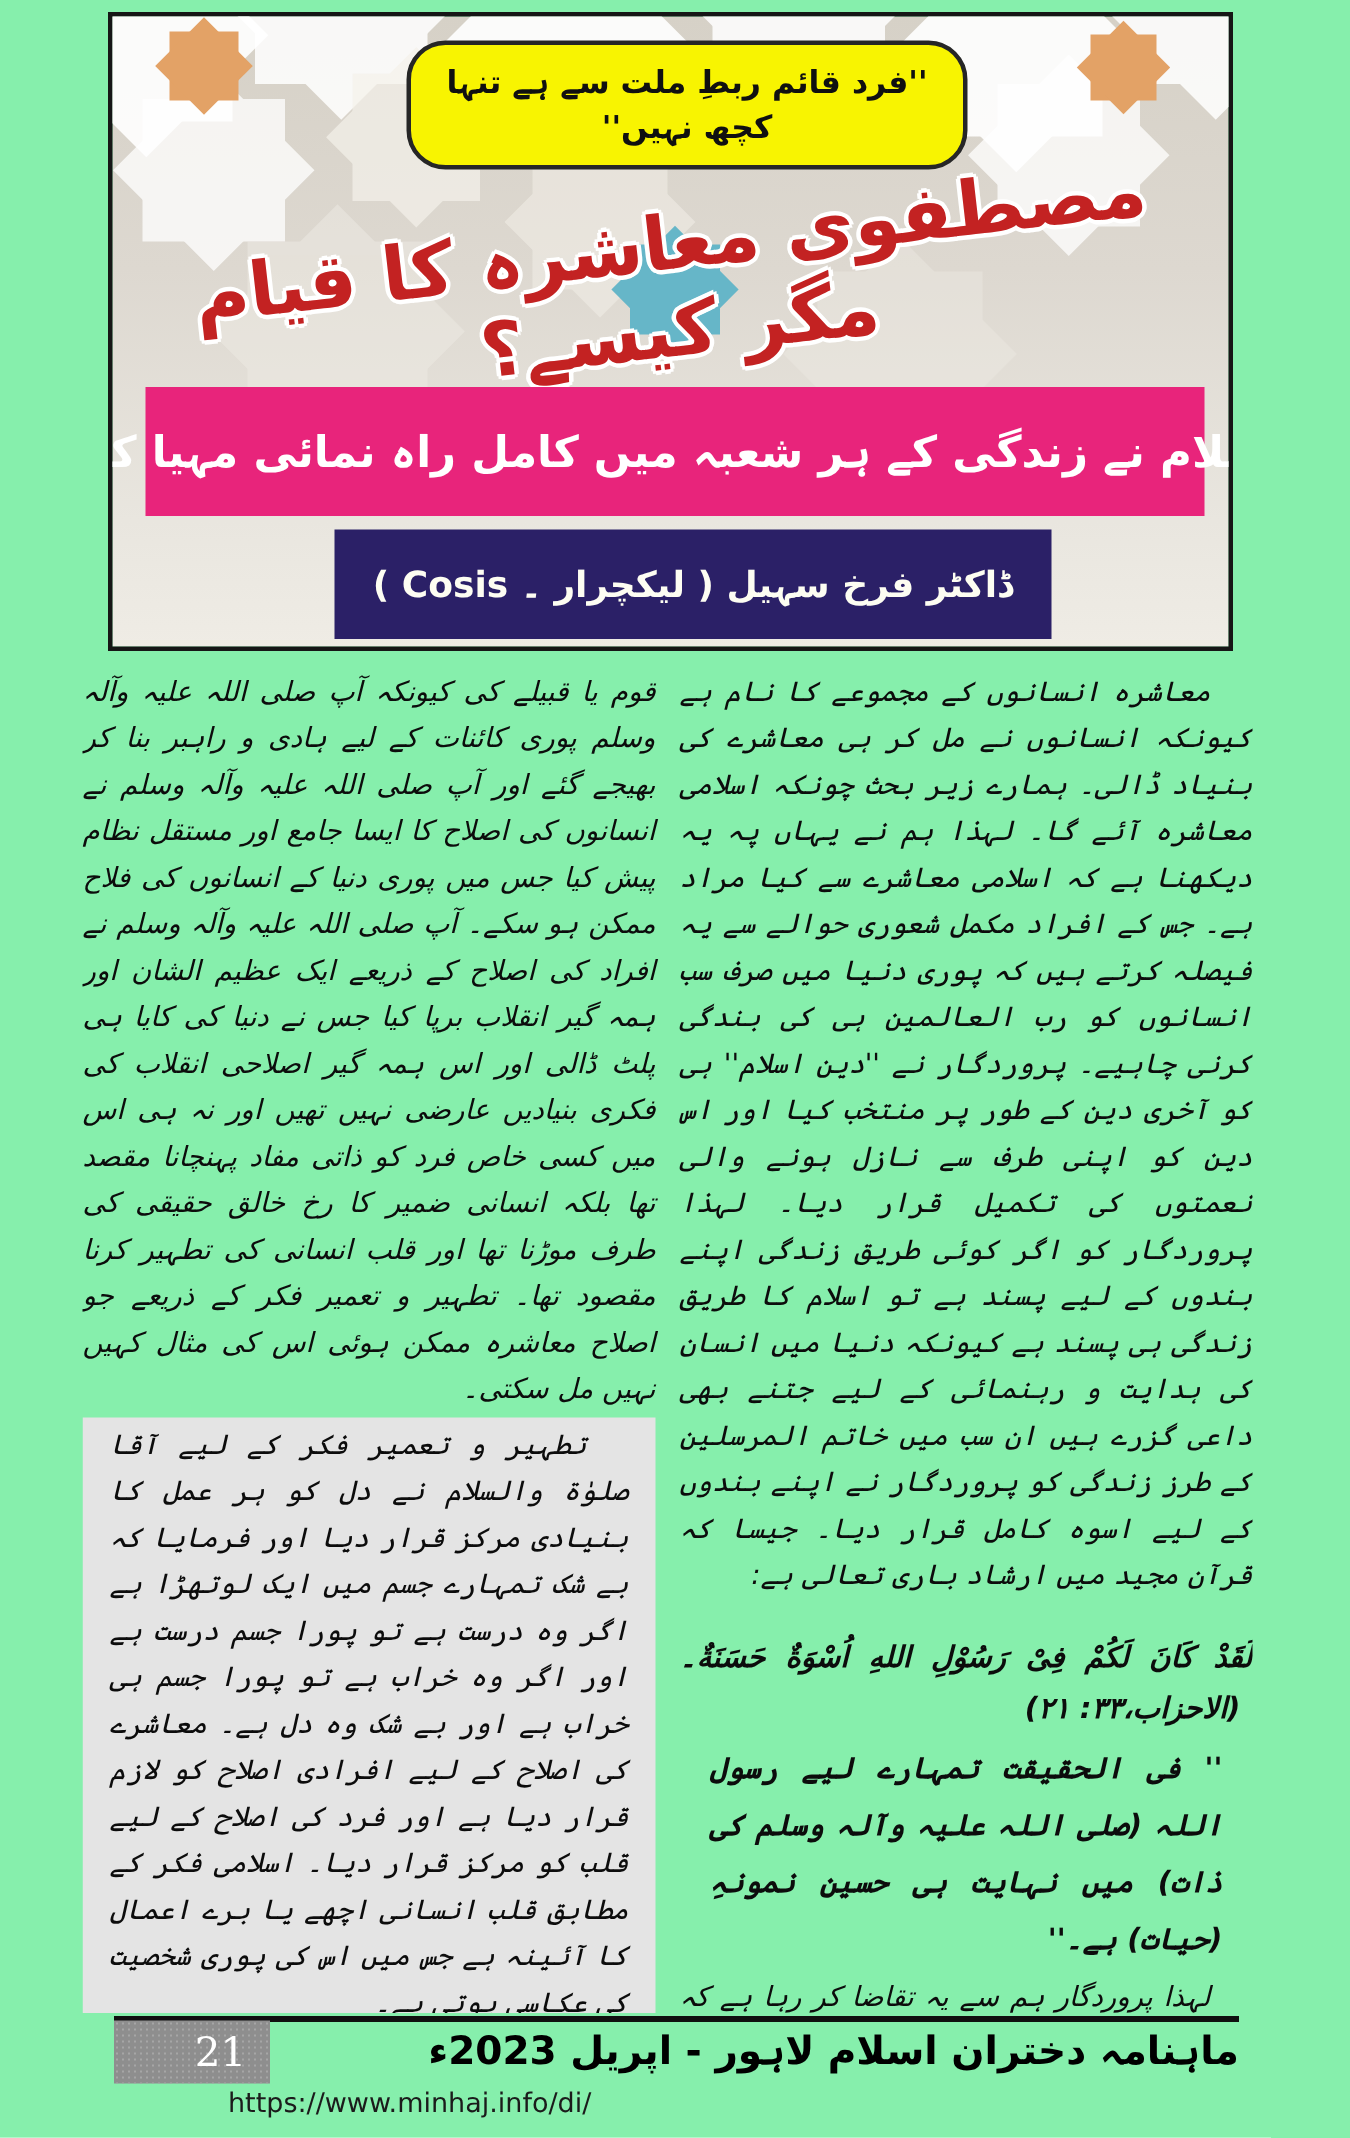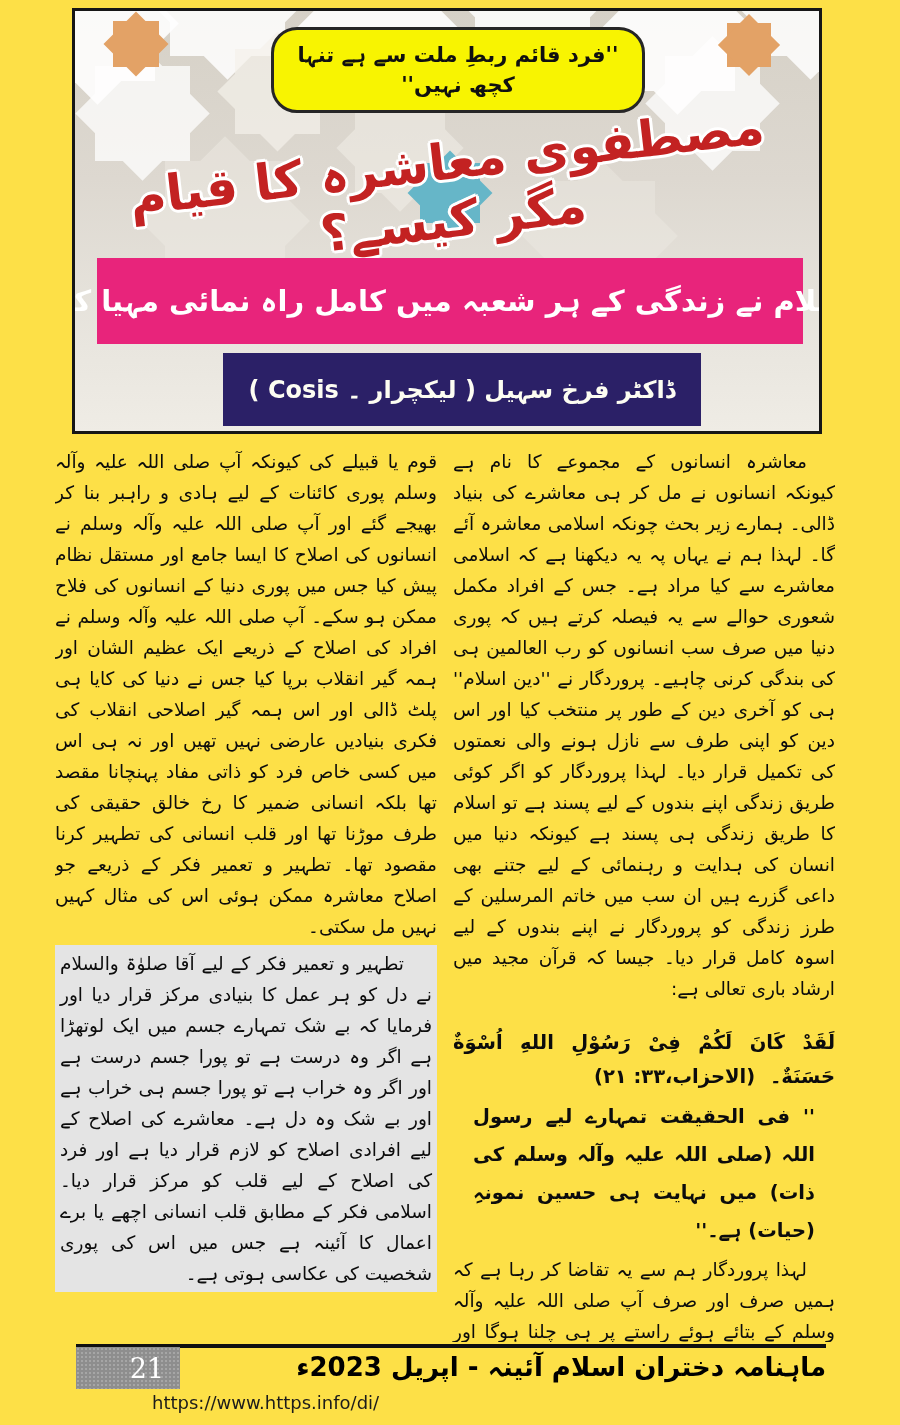--- a/index.html
+++ b/index.html
@@ -1,20 +1,20 @@
 <!DOCTYPE html>
 <html lang="ur"><head>
 <meta charset="utf-8">
 <style>
   html,body { margin:0; padding:0; }
   body {
     width:900px; height:1425px; background:#ffffff;
     font-family:"DejaVu Sans", sans-serif; color:#0c0c0c;
   }
-  .page { position:relative; width:900px; height:1425px; overflow:hidden; background:#fde047; }
+  .page { position:relative; width:900px; height:1425px; overflow:hidden; background:#86efac; }
 
   
   .header {
     position:absolute; left:72px; top:8px; width:750px; height:426px;
     border:3px solid #161616; box-sizing:border-box;
     background:linear-gradient(180deg,#d6d1c7 0%,#ddd8d0 40%,#e9e6df 80%,#efece5 100%);
     overflow:hidden;
   }
   .star8 { position:absolute; z-index:1; }
   .star8 span { position:absolute; left:0; top:0; width:100%; height:100%; background-color:currentColor; display:block; }
@@ -41,27 +41,27 @@
     position:absolute; left:148px; top:342px; width:478px; height:73px; z-index:3;
     background:#2b2067; display:flex; align-items:center; justify-content:center;
     direction:rtl; color:#fdfdf2; font-size:24px; font-weight:bold;
   }
 
   
   .body-columns {
     position:absolute; left:55px; top:446px; width:780px; height:896px;
     direction:rtl; display:flex; gap:16px; overflow:hidden;
   }
-  .col { width:382px; text-align:justify; font-size:18.5px; line-height:31px; }
+  .col { width:382px; text-align:justify; font-size:18.5px; line-height:31px;font-style:italic; }
   .para { margin:0 0 3px; }
   .indent { text-indent:28px; }
   .verse { font-weight:bold; font-size:19.5px; margin:22px 0 4px; line-height:34px; }
   .verse .ref { padding-right:8px; }
   .translation { font-weight:bold; font-size:19.5px; line-height:38px; padding:0 20px; margin:3px 0 4px; box-sizing:border-box; }
-  .highlight { background:#e4e4e4; padding:3px 5px; }
+  .highlight { background:#e4e4e4; padding:3px 18px; }
 
   
   .footer-rule { position:absolute; left:76px; top:1344px; width:750px; height:4px; background:#101010; }
   .page-badge {
     position:absolute; left:76px; top:1347px; width:66px; height:42px;
     display:flex; align-items:center; justify-content:center;
     color:#ffffff; font-size:27px; font-family:"DejaVu Serif", serif;
     background-color:#8e8e8e;
     background-image:radial-gradient(#a6a6a6 1px, rgba(0,0,0,0) 1px);
     background-size:4px 4px;
@@ -171,16 +171,16 @@
       <p class="para indent highlight">تطہیر و تعمیر فکر کے لیے آقا صلوٰۃ والسلام نے دل کو ہر عمل کا بنیادی مرکز قرار دیا اور فرمایا کہ بے شک تمہارے جسم میں ایک لوتھڑا ہے اگر وہ درست ہے تو پورا جسم درست ہے اور اگر وہ خراب ہے تو پورا جسم ہی خراب ہے اور بے شک وہ دل ہے۔ معاشرے کی اصلاح کے لیے افرادی اصلاح کو لازم قرار دیا ہے اور فرد کی اصلاح کے لیے قلب کو مرکز قرار دیا۔ اسلامی فکر کے مطابق قلب انسانی اچھے یا برے اعمال کا آئینہ ہے جس میں اس کی پوری شخصیت کی عکاسی ہوتی ہے۔</p>
 
     </div>
 
   </div>
 
   <div class="footer-rule"></div>
   <div class="page-badge">
     <span>21</span>
   </div>
-  <div class="footer-pub">ماہنامہ دختران اسلام آئینہ - اپریل 2023ء</div>
-  <div class="footer-url">https://www.https.info/di/</div>
+  <div class="footer-pub">ماہنامہ دختران اسلام لاہور - اپریل 2023ء</div>
+  <div class="footer-url">https://www.minhaj.info/di/</div>
 
 </div>
 
 </body></html>

